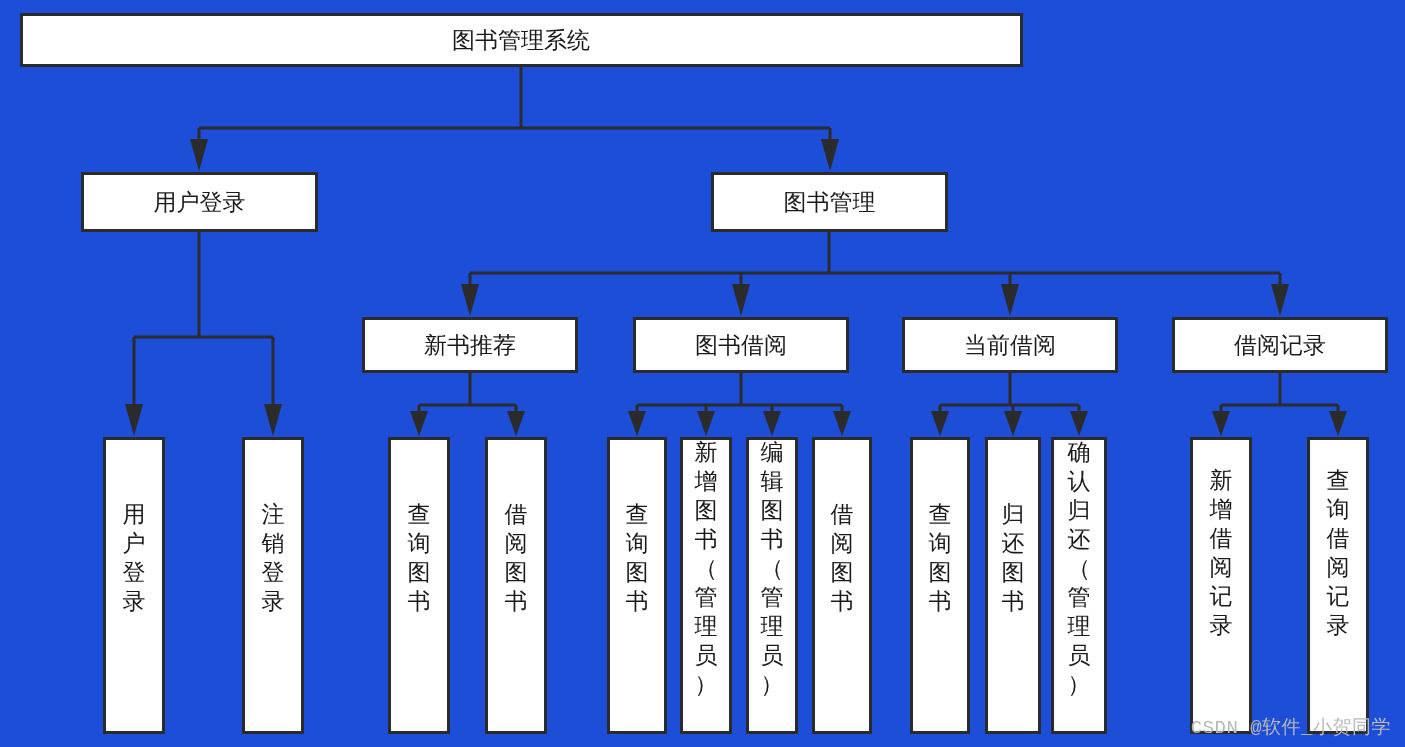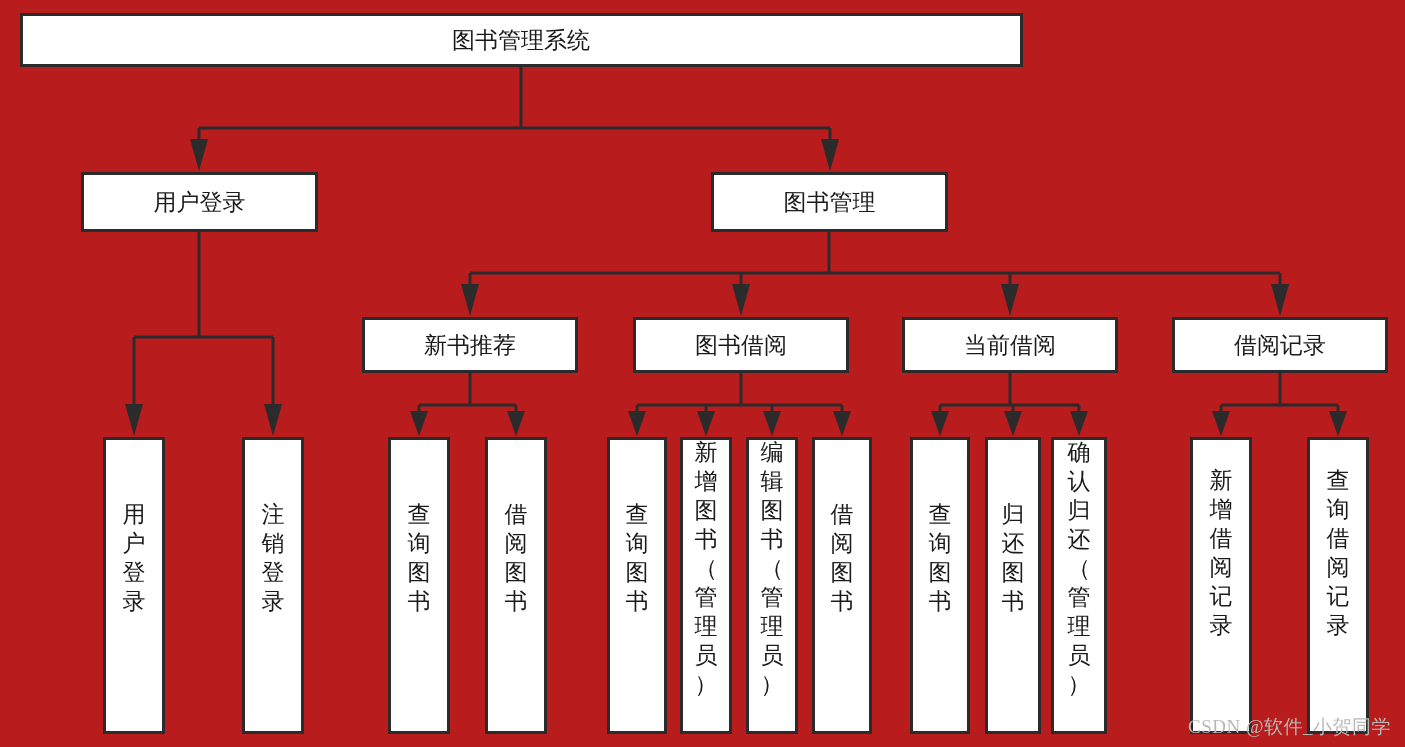--- a/index.html
+++ b/index.html
@@ -7,21 +7,21 @@
     padding: 0;
     background: #ffffff;
   }
   body {
     font-family: "Liberation Sans", sans-serif;
   }
   #canvas {
     position: relative;
     width: 1405px;
     height: 747px;
-    background: #b91c1c;
+    background: #1d4ed8;
     overflow: hidden;
   }
   svg.diagram {
     position: absolute;
     top: 0;
     left: 0;
     width: 1405px;
     height: 747px;
   }
   .node-rect {
@@ -54,21 +54,21 @@
   .node-label-v {
     font-family: "DejaVu Sans", "Liberation Sans", sans-serif;
     font-size: 23px;
     fill: #1a1a1a;
     text-anchor: middle;
   }
   .watermark {
     position: absolute;
     right: 14px;
     bottom: 7px;
-    font-family: Liberation Serif, serif;
+    font-family: Liberation Mono, monospace;
     font-size: 19px;
     color: #b9b9b9;
     letter-spacing: 0.5px;
     white-space: nowrap;
     pointer-events: none;
   }
 </style>
 </head>
 <body>
 

